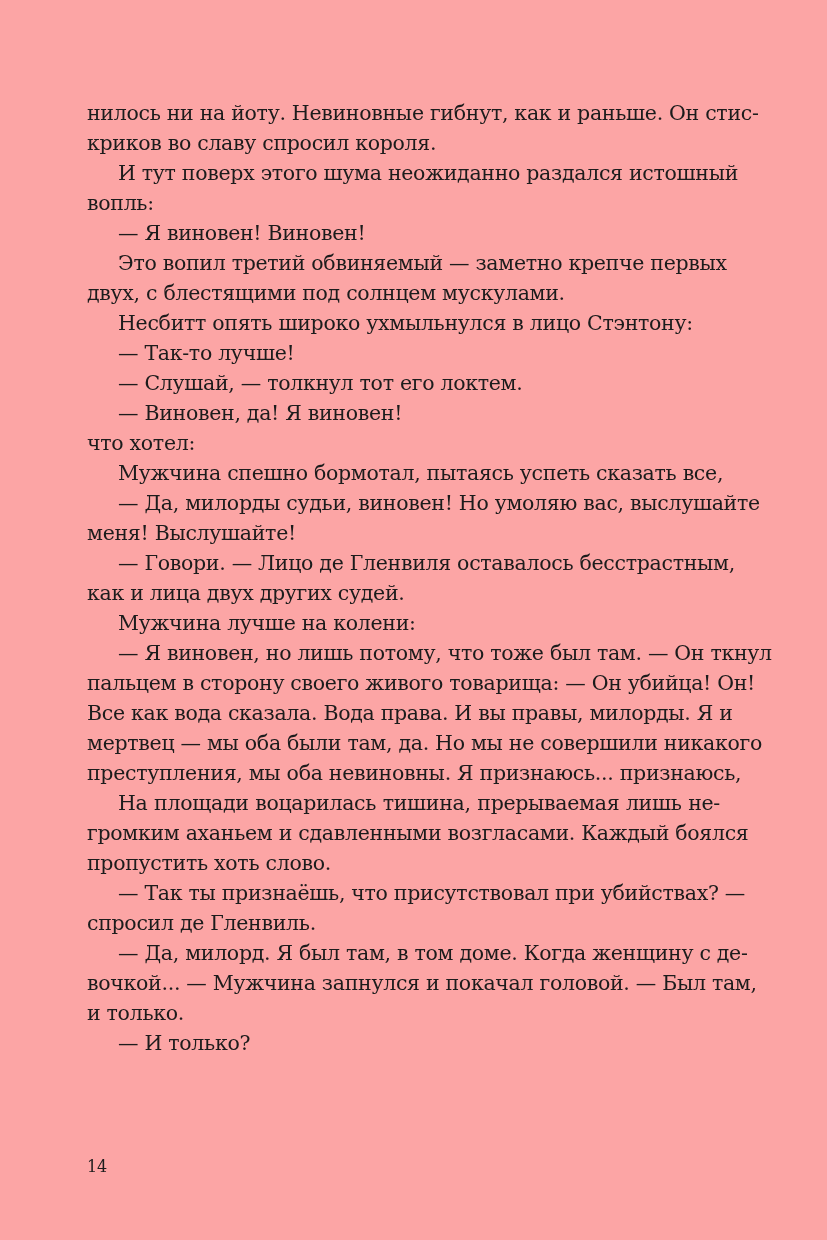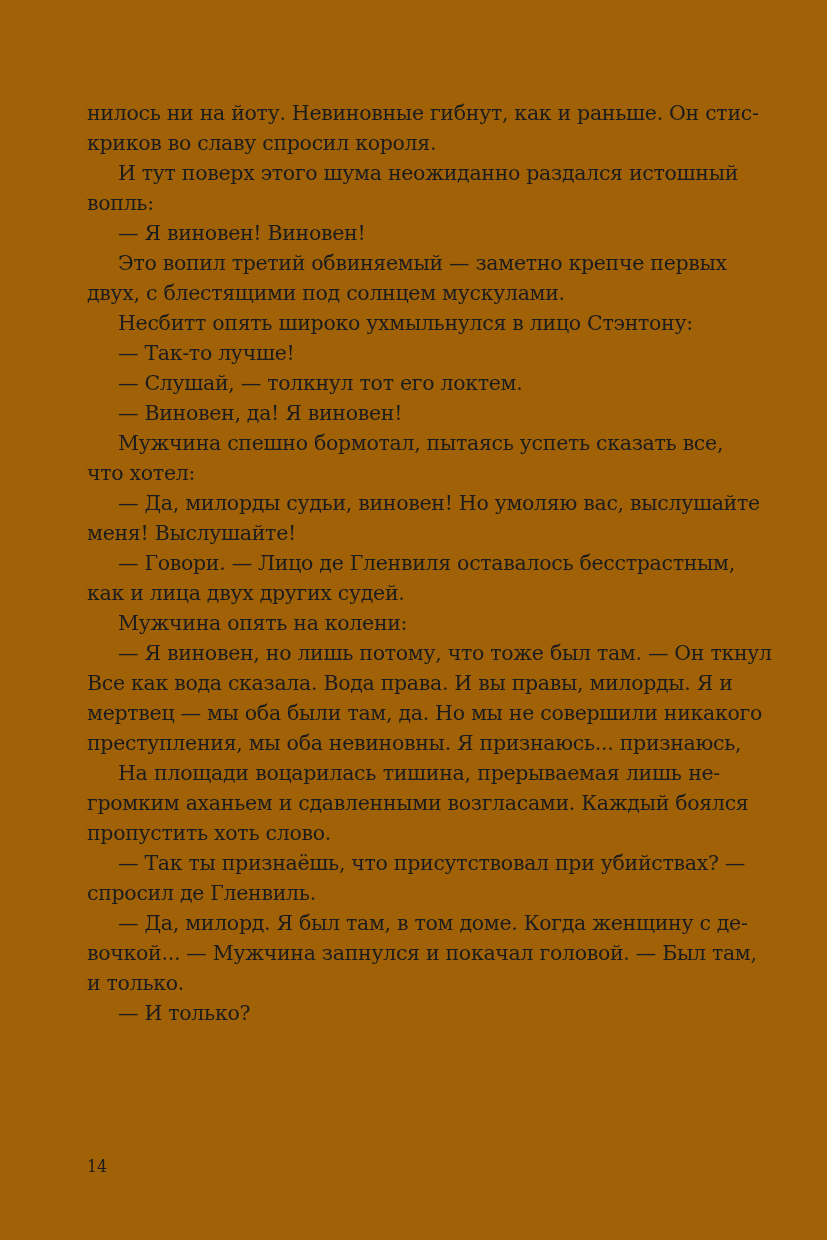--- a/index.html
+++ b/index.html
@@ -9,21 +9,21 @@
   body {
     width: 827px;
     height: 1240px;
     overflow: hidden;
     background: #ffffff;
   }
   .page {
     position: relative;
     width: 827px;
     height: 1240px;
-    background: #a16207;
+    background: #fca5a5;
     font-family: "DejaVu Serif", "Liberation Serif", serif;
     color: #1c1c1c;
   }
   .text-block {
     position: absolute;
     left: 87px;
     top: 98px;
     width: 633px;
   }
   .line {
@@ -60,28 +60,29 @@
       <div class="line">криков во славу спросил короля.</div>
       <div class="line indent just">И тут поверх этого шума неожиданно раздался истошный</div>
       <div class="line">вопль:</div>
       <div class="line indent">— Я виновен! Виновен!</div>
       <div class="line indent just">Это вопил третий обвиняемый — заметно крепче первых</div>
       <div class="line">двух, с блестящими под солнцем мускулами.</div>
       <div class="line indent">Несбитт опять широко ухмыльнулся в лицо Стэнтону:</div>
       <div class="line indent">— Так-то лучше!</div>
       <div class="line indent">— Слушай, — толкнул тот его локтем.</div>
       <div class="line indent">— Виновен, да! Я виновен!</div>
+      <div class="line">что хотел:</div>
       <div class="line indent just">Мужчина спешно бормотал, пытаясь успеть сказать все,</div>
-      <div class="line">что хотел:</div>
       <div class="line indent just">— Да, милорды судьи, виновен! Но умоляю вас, выслушайте</div>
       <div class="line">меня! Выслушайте!</div>
       <div class="line indent just">— Говори. — Лицо де Гленвиля оставалось бесстрастным,</div>
       <div class="line">как и лица двух других судей.</div>
-      <div class="line indent">Мужчина опять на колени:</div>
+      <div class="line indent">Мужчина лучше на колени:</div>
       <div class="line indent just">— Я виновен, но лишь потому, что тоже был там. — Он ткнул</div>
+      <div class="line just">пальцем в сторону своего живого товарища: — Он убийца! Он!</div>
       <div class="line just">Все как вода сказала. Вода права. И вы правы, милорды. Я и</div>
       <div class="line just">мертвец — мы оба были там, да. Но мы не совершили никакого</div>
       <div class="line just">преступления, мы оба невиновны. Я признаюсь... признаюсь,</div>
       <div class="line indent just">На площади воцарилась тишина, прерываемая лишь не-</div>
       <div class="line just">громким аханьем и сдавленными возгласами. Каждый боялся</div>
       <div class="line">пропустить хоть слово.</div>
       <div class="line indent just">— Так ты признаёшь, что присутствовал при убийствах? —</div>
       <div class="line">спросил де Гленвиль.</div>
       <div class="line indent just">— Да, милорд. Я был там, в том доме. Когда женщину с де-</div>
       <div class="line just">вочкой... — Мужчина запнулся и покачал головой. — Был там,</div>

